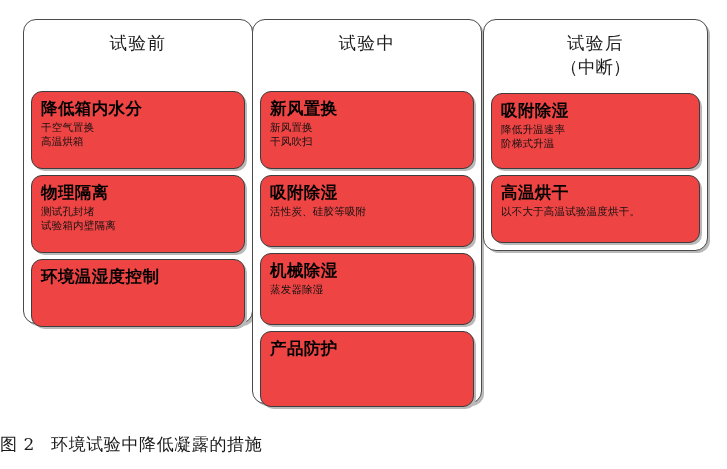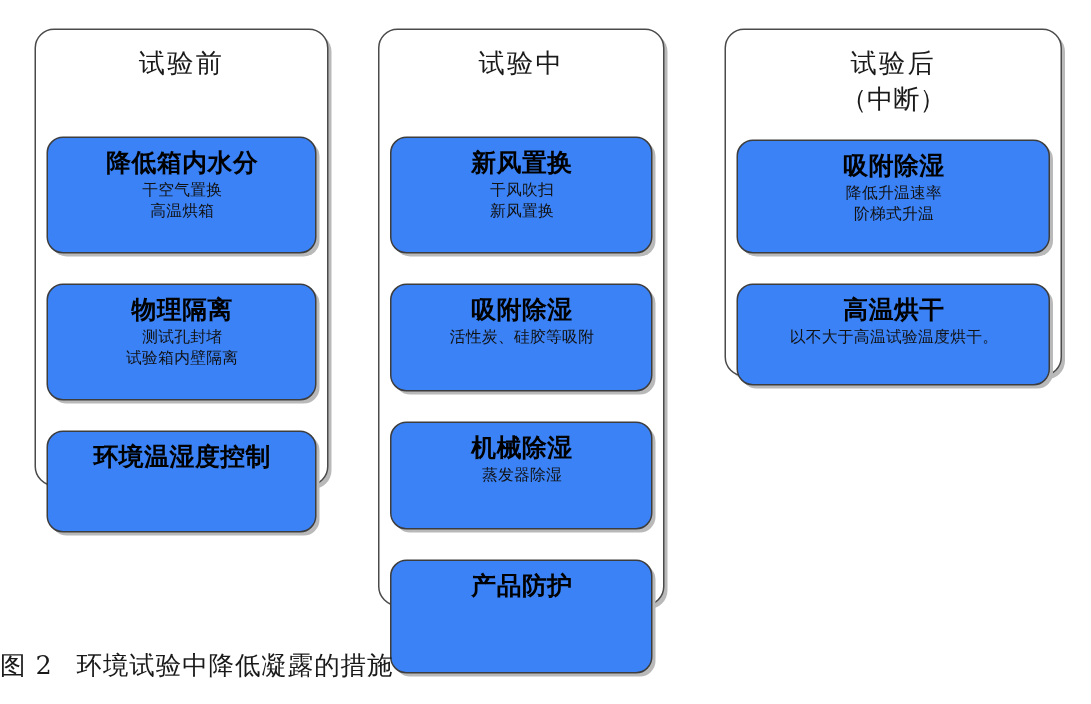--- a/index.html
+++ b/index.html
@@ -25,22 +25,22 @@
   }
 
   
   .phase-col {
     position: absolute;
     background: #ffffff;
     border: 1.6px solid #4a4a4a;
     border-radius: 13px;
     box-shadow: 2.5px 2.5px 0 -0.5px #b9b9b9;
   }
-  .phase-col.col1 { left: 23px;  top: 19px;  width: 196px; height: 305px; }
-  .phase-col.col2 { left: 252px; top: 19px;  width: 191px; height: 385px; }
+  .phase-col.col1 { left: 23px;  top: 19px;  width: 230px; height: 305px; }
+  .phase-col.col2 { left: 252px; top: 19px;  width: 230px; height: 385px; }
   .phase-col.col3 { left: 483px; top: 19px;  width: 225px; height: 232px; }
 
   .phase-title {
     text-align: center;
     font-size: 17.5px;
     line-height: 24px;
     letter-spacing: 1.5px;
     font-weight: 400;
     color: #1a1a1a;
     padding-top: 11px;
@@ -58,28 +58,27 @@
     position: absolute;
     left: 7px;
     right: 7px;
   }
   .col1 .cards { top: 71px; }
   .col2 .cards { top: 71px; }
   .col3 .cards { top: 73px; }
 
   .card {
     position: relative;
-    background: #3b82f6;
+    background: #ef4444;
     border: 1.6px solid #3d3d3d;
     border-radius: 11px;
-    margin-bottom: 20px;
+    margin-bottom: 6px;
     padding: 6px 8px 5px 9px;
     box-shadow: 2.5px 2.5px 0 -0.5px #b9b9b9;
     overflow: hidden;
-    text-align: center;
   }
 
   .card-title {
     font-size: 16.5px;
     line-height: 21px;
     font-weight: bold;
     letter-spacing: 0.4px;
     color: #000000;
     white-space: nowrap;
   }
@@ -147,22 +146,22 @@
   </div>
 
   <div class="phase-col col2">
     <div class="phase-title">
       <span>试验中</span>
     </div>
     <div class="cards">
       <div class="card h78">
         <div class="card-title">新风置换</div>
         <div class="card-lines">
+          <div class="card-line">新风置换</div>
           <div class="card-line">干风吹扫</div>
-          <div class="card-line">新风置换</div>
         </div>
       </div>
       <div class="card h72">
         <div class="card-title">吸附除湿</div>
         <div class="card-lines">
           <div class="card-line">活性炭、硅胶等吸附</div>
         </div>
       </div>
       <div class="card h72">
         <div class="card-title">机械除湿</div>

